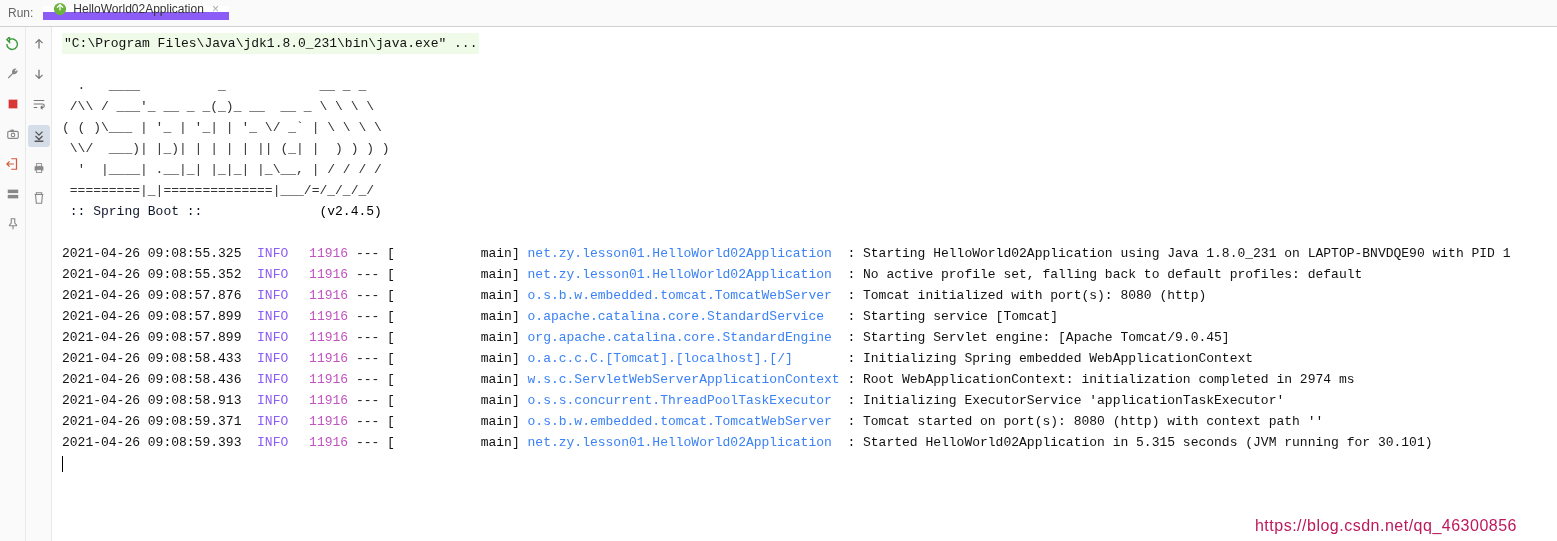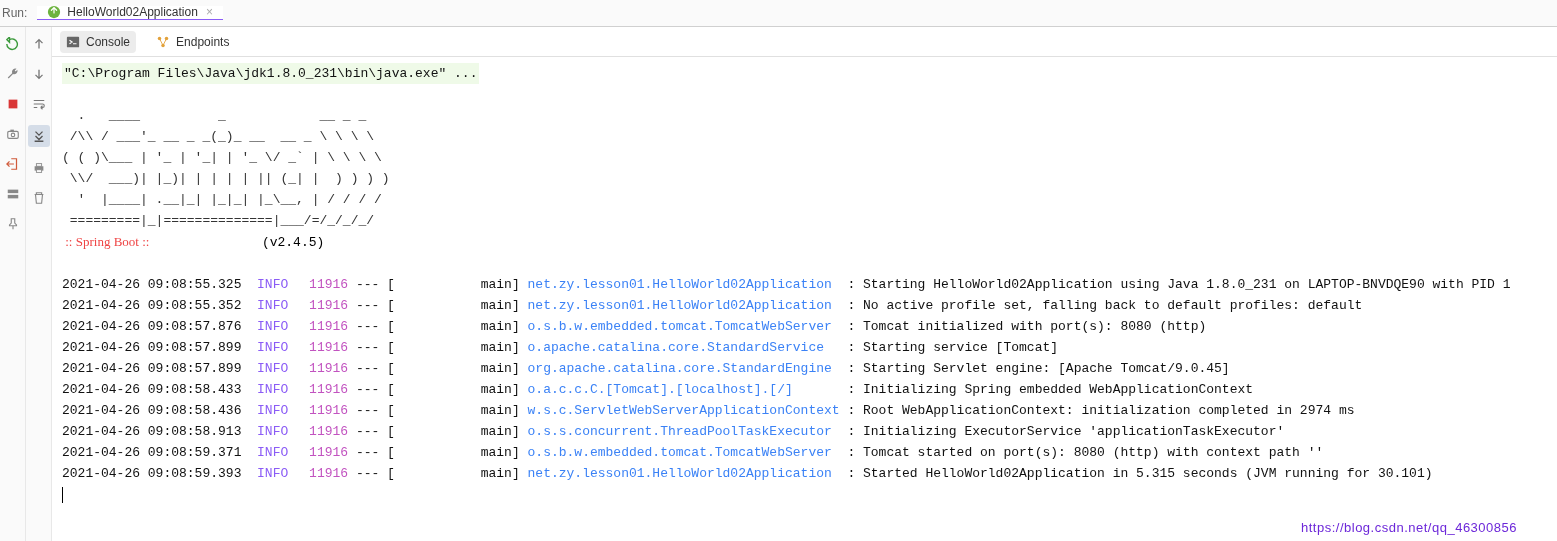--- a/index.html
+++ b/index.html
@@ -11,28 +11,28 @@
     color: #333;
     overflow: hidden;
   }
   .root { display: flex; flex-direction: column; height: 541px; width: 1557px; }
   .header-bar {
     display: flex;
     align-items: center;
     height: 27px;
     background: #fafafa;
     border-bottom: 1px solid #d0d0d0;
-    padding-left: 2px;
+    padding-left: 8px;
   }
   .run-label { color: #666; margin-right: 10px; }
   .run-tab {
-    display: flex; align-items: flex-end;
+    display: flex; align-items: center;
     height: 14px;
     padding: 0 10px;
-    border-bottom: 1px solid #8b5cf6;
+    border-bottom: 8px solid #8b5cf6;
     background: #fff;
   }
   .run-tab .spring-icon { width:14px; height:14px; margin-right:6px; }
   .run-tab .tab-text { color:#333; }
   .run-tab .close-x { margin-left:8px; color:#aaa; cursor:pointer; }
   .body-area { display:flex; flex:1; min-height:0; }
   .left-tool-col {
     width: 26px;
     background: #fafafa;
     border-right: 1px solid #e8e8e8;
@@ -69,30 +69,30 @@
     overflow-y:auto;
     padding: 6px 10px 6px 10px;
     font-family: Consolas, "Courier New", monospace;
     font-size: 13px;
     line-height: 21px;
     white-space: pre;
     color:#111;
   }
   .cmd-line { background:#effae8; display:inline-block; padding:0 2px; }
   .banner-dim { color:#333; }
-  .spring-label { color:#ef4444;font-family:Liberation Serif, serif; }
+  .spring-label { color:#0f172a; }
   .version-dim { color:#000000; }
   .info { color:#8b5cf6; }
   .pid  { color:#c253c0;margin-left:13px; }
   .logger { color:#3b82f6; }
   .log-line { display:block; }
   .cursor-line { display:inline-block; width:1px; height:16px; background:#000; vertical-align:middle; }
   .watermark {
     position:absolute; right:40px; bottom:6px;
-    color:#6d28d9; font-size:13px; pointer-events:none; letter-spacing:0.5px;
+    color:#be185d; font-size:16px; pointer-events:none; letter-spacing:0.5px;
   }
 </style>
 </head>
 <body>
 
 <div class="root">
   <div class="header-bar">
     <span class="run-label">Run:</span>
     <div class="run-tab">
       <span class="spring-icon">
@@ -177,38 +177,20 @@
           </svg>
         </span>
       <span class="icon-btn">
           <svg viewBox="0 0 16 16">
             <path d="M3 4h10M5 4V2h6v2M4 4l1 10h6l1-10" fill="none" stroke="#888" stroke-width="1.3"></path>
           </svg>
         </span>
     </div>
 
     <div class="main-pane">
-      <div class="tab-row">
-        <div class="subtab active">
-          <span class="ico"><svg viewBox="0 0 16 16">
-                <rect x="1" y="2" width="14" height="12" rx="1" fill="#666"></rect>
-                <path d="M4 6l3 2-3 2M8 10h4" stroke="#fff" stroke-width="1.3" fill="none"></path>
-              </svg></span>
-          <span>Console</span>
-        </div>
-        <div class="subtab">
-          <span class="ico"><svg viewBox="0 0 16 16">
-                <circle cx="4" cy="4" r="2" fill="#e2a13a"></circle>
-                <circle cx="12" cy="4" r="2" fill="#e2a13a"></circle>
-                <circle cx="8" cy="12" r="2" fill="#e2a13a"></circle>
-                <path d="M4 4L8 12L12 4" stroke="#e2a13a" fill="none"></path>
-              </svg></span>
-          <span>Endpoints</span>
-        </div>
-      </div>
 
       <div class="console" id="console"><span class="cmd-line">"C:\Program Files\Java\jdk1.8.0_231\bin\java.exe" ...</span>
 
 <span class="banner-dim">  .   ____          _            __ _ _
  /\\ / ___'_ __ _ _(_)_ __  __ _ \ \ \ \
 ( ( )\___ | '_ | '_| | '_ \/ _` | \ \ \ \
  \\/  ___)| |_)| | | | | || (_| |  ) ) ) )
   '  |____| .__|_| |_|_| |_\__, | / / / /
  =========|_|==============|___/=/_/_/_/</span>
 <span class="spring-label"> :: Spring Boot :: </span>              <span class="version-dim">(v2.4.5)</span>

